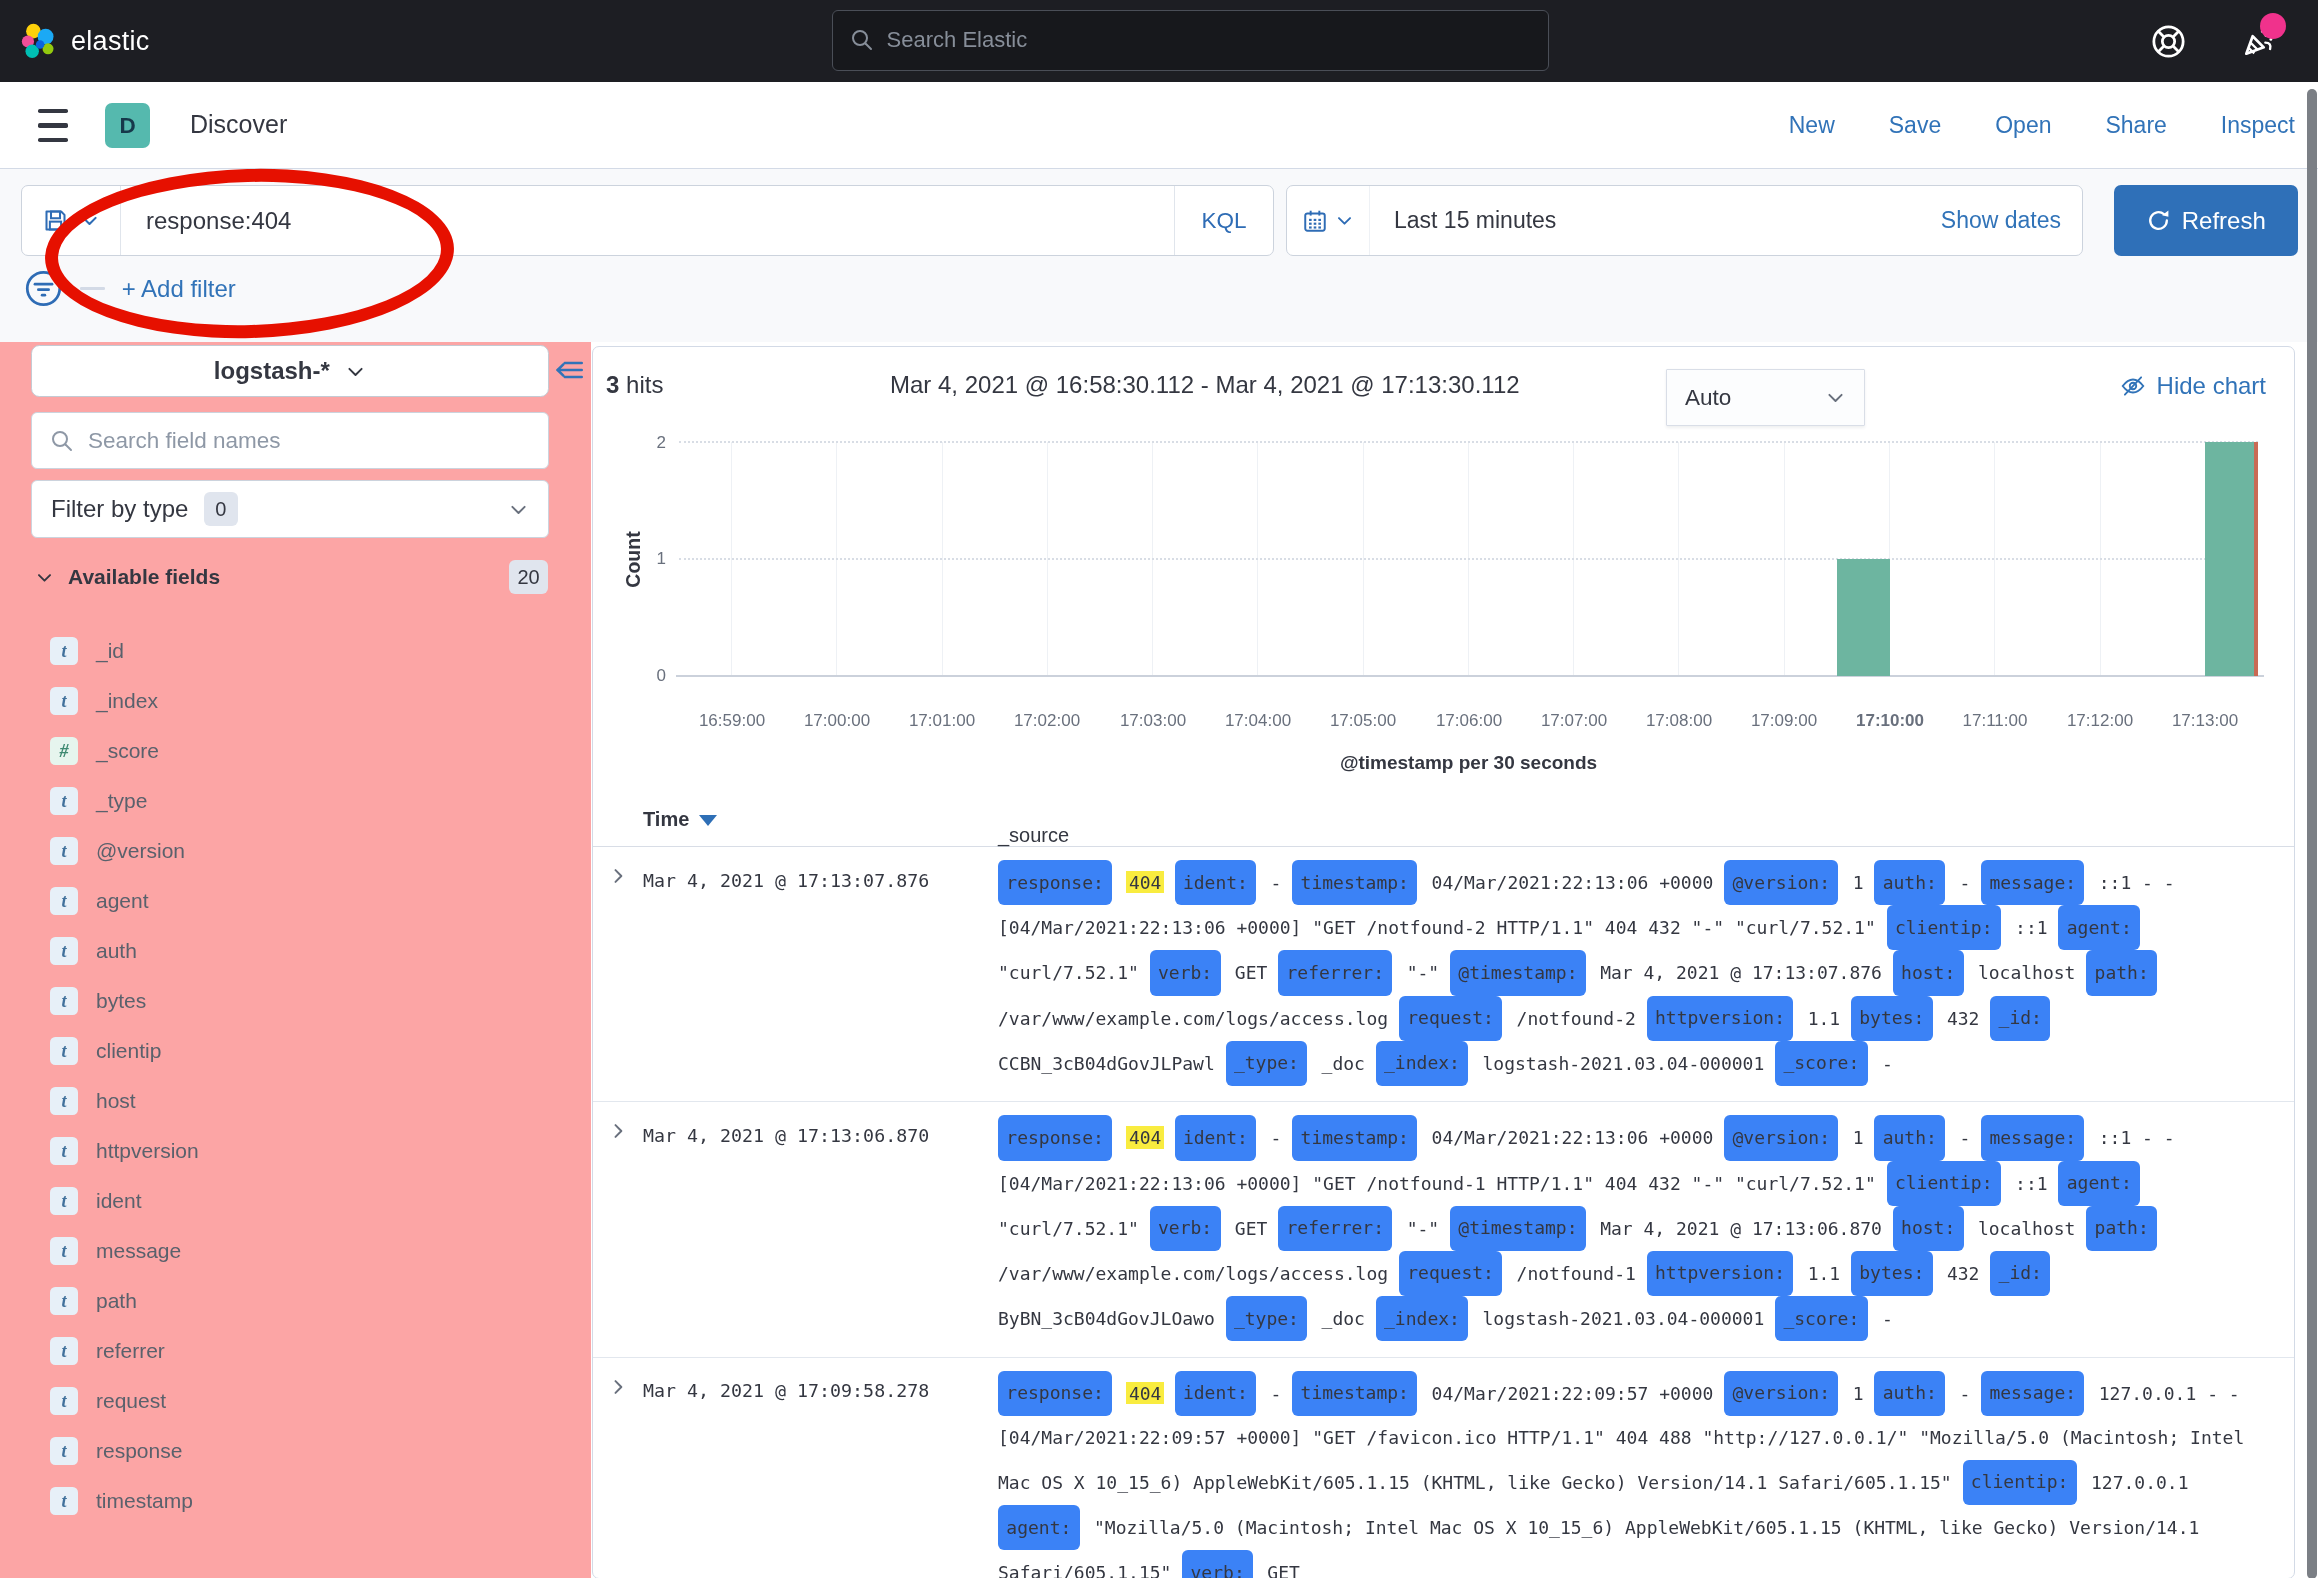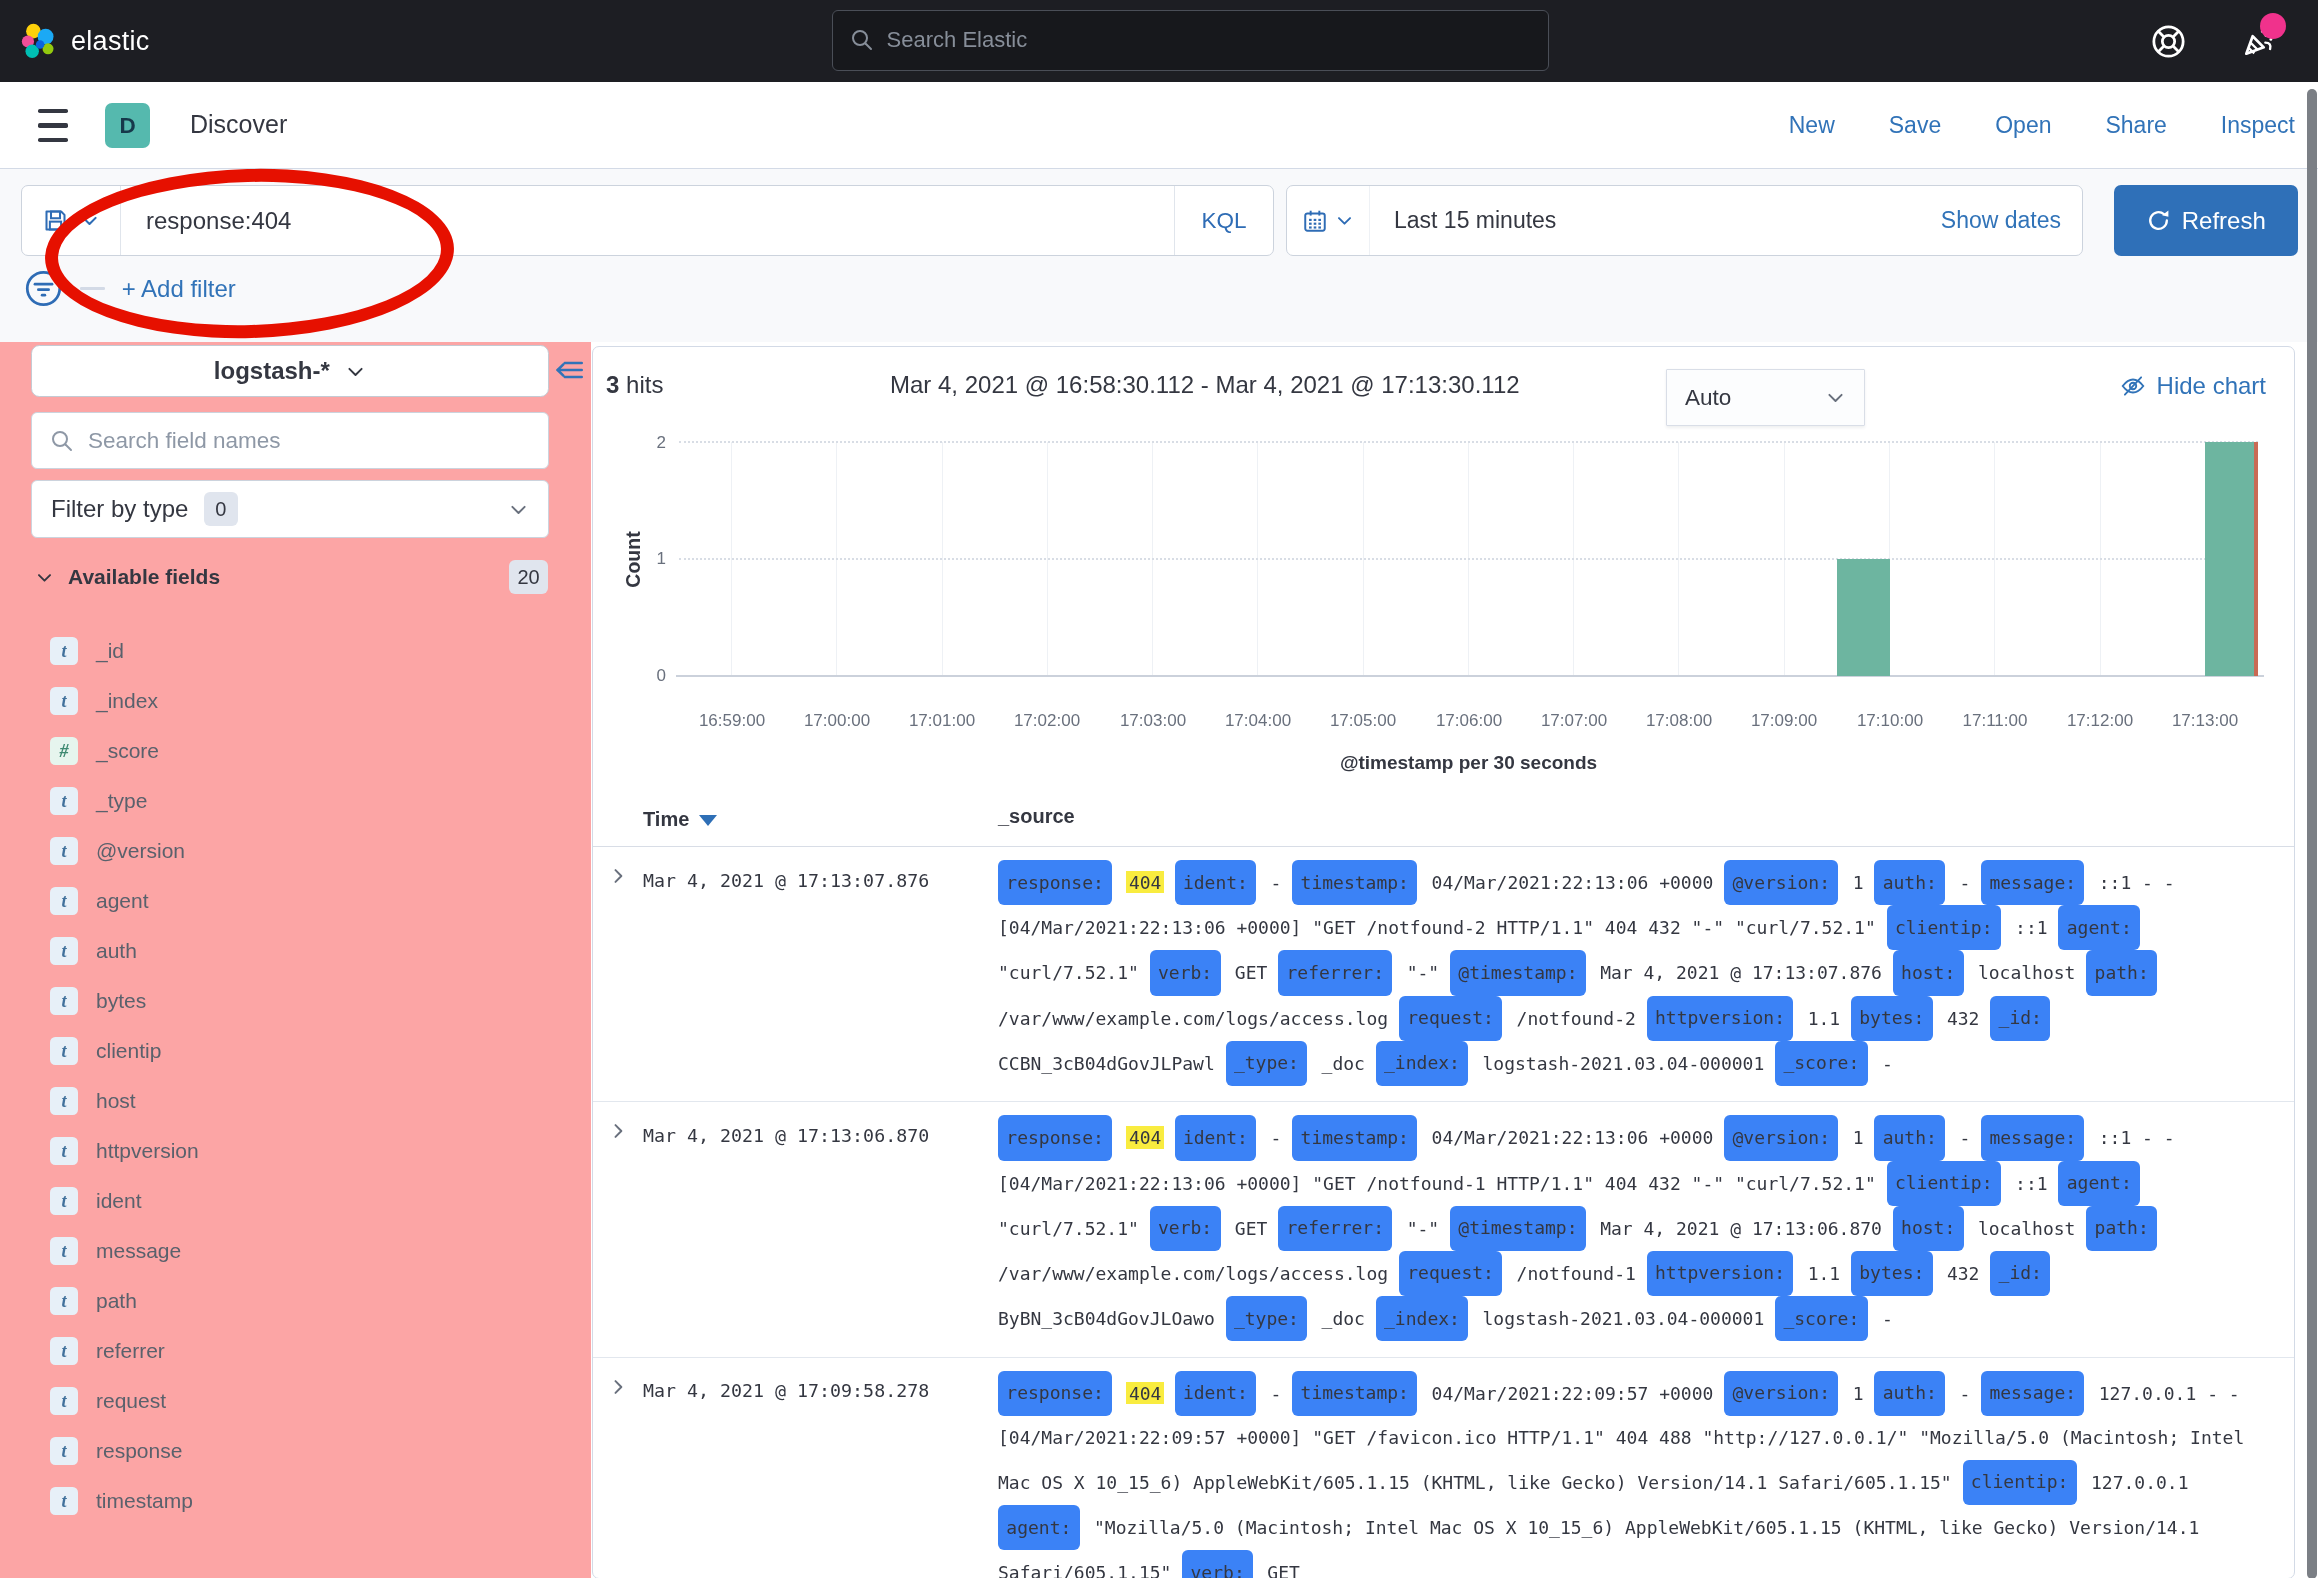--- a/index.html
+++ b/index.html
@@ -87,21 +87,21 @@
   .bar .endzone { position:absolute; right:0; top:0; bottom:0; width:4.1px; background:#c96a54; }
   .ylab { position:absolute; width:41px; text-align:right; font-size:17px; color:#69707d; }
   .xlab { position:absolute; top:269px; width:106px; margin-left:-53px; text-align:center; font-size:17px; color:#69707d; }
   .count-label { position:absolute; left:4.7px; top:118px; transform:rotate(-90deg); transform-origin:center; font-size:19.5px; font-weight:700; color:#343741; width:71px; text-align:center; }
   .axis-title { position:absolute; left:86px; width:1579px; top:322px; text-align:center; font-size:19px; font-weight:700; color:#343741; }
 
   
   .thead { position:relative; height:50px; border-bottom:1.8px solid #d8dde6; }
   .th-time { position:absolute; left:50px; top:10.6px; font-size:20px; font-weight:700; display:flex; align-items:center; gap:9.5px; cursor:pointer; }
   .sort-tri { width:0; height:0; border-left:9px solid transparent; border-right:9px solid transparent; border-top:11.2px solid #2e6fb6; margin-top:3.5px; }
-  .th-src { position:absolute; left:405px; top:8px; font-size:20px; font-weight:700; }
+  .th-src { position:absolute; left:405px; top:27px; font-size:20px; font-weight:400; }
   .trow { display:flex; padding:13px 24px 15.4px 15px; border-bottom:1.2px solid #e2e7ee; }
   .trow .chev { width:35px; padding-top:6px; flex:none; cursor:pointer; }
   .trow .time { width:355px; flex:none; font-size:18.3px; padding-top:9.5px; color:#343741; }
   .trow .src { flex:1; font-size:18px; line-height:44px; color:#343741; word-break:break-word; }
   .fbadge { display:inline-block; background:#3b82f6; border-radius:6px; padding:0.6px 8.3px; margin-right:3.5px; font-family:"DejaVu Sans Mono", monospace; }
   mark.hl { background:#f9ec3f; color:#343741; padding:0.6px 2.4px; }
 
   
   .scroll-thumb { position:absolute; right:2.4px; top:89px; width:10px; height:1490px; background:#7b7f85; border-radius:5.3px; }
 
@@ -390,21 +390,21 @@
         <div class="xlab" style="left: 684px;">17:05:00</div>
         <div class="vgrid" style="left: 789px;"></div>
         <div class="xlab" style="left: 790px;">17:06:00</div>
         <div class="vgrid" style="left: 894px;"></div>
         <div class="xlab" style="left: 895px;">17:07:00</div>
         <div class="vgrid" style="left: 999px;"></div>
         <div class="xlab" style="left: 1000px;">17:08:00</div>
         <div class="vgrid" style="left: 1105px;"></div>
         <div class="xlab" style="left: 1105px;">17:09:00</div>
         <div class="vgrid" style="left: 1210px;"></div>
-        <div class="xlab" style="left: 1211px;">17:10:00</div>
+        <div class="xlab" style="left: 1211px; font-weight: bold;">17:10:00</div>
         <div class="vgrid" style="left: 1315px;"></div>
         <div class="xlab" style="left: 1316px;">17:11:00</div>
         <div class="vgrid" style="left: 1421px;"></div>
         <div class="xlab" style="left: 1421px;">17:12:00</div>
         <div class="vgrid" style="left: 1526px;"></div>
         <div class="xlab" style="left: 1526px;">17:13:00</div>
         <div class="ylab" style="left: -54px; top: 224px;">0</div>
         <div class="hgrid" style="top: 116px;"></div>
         <div class="ylab" style="left: -54px; top: 107px;">1</div>
         <div class="hgrid" style="top: -1.2px;"></div>

